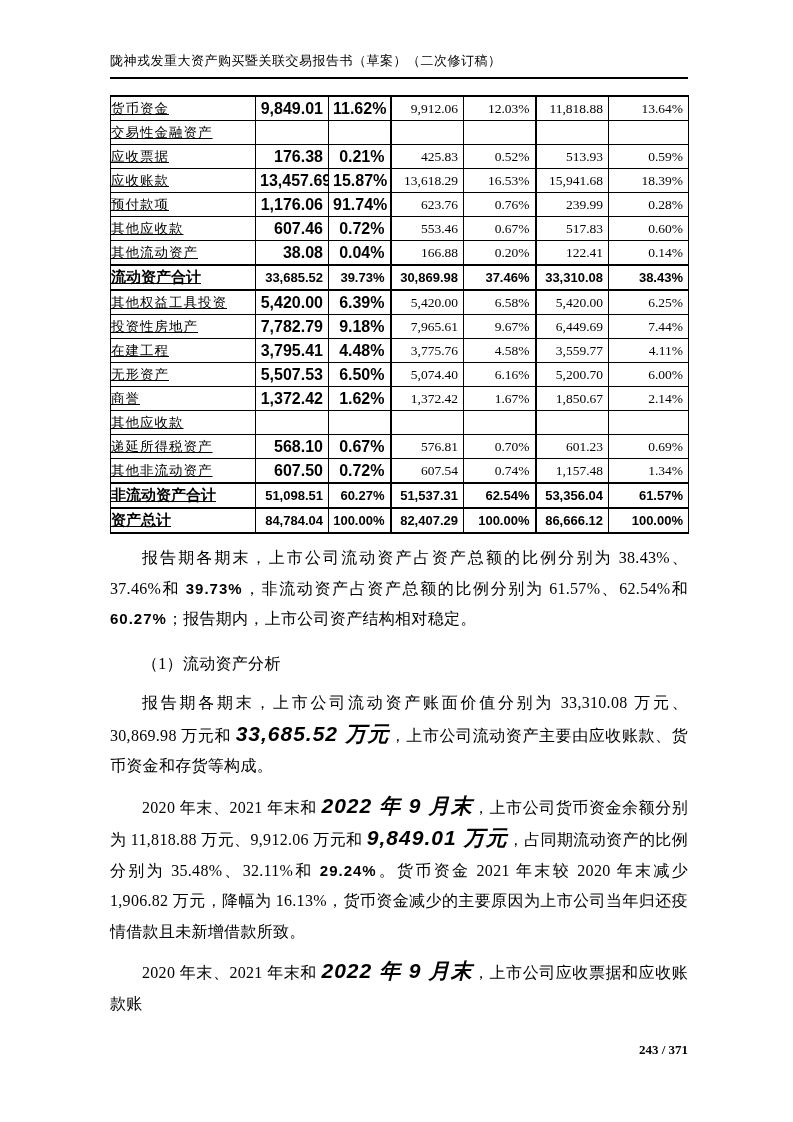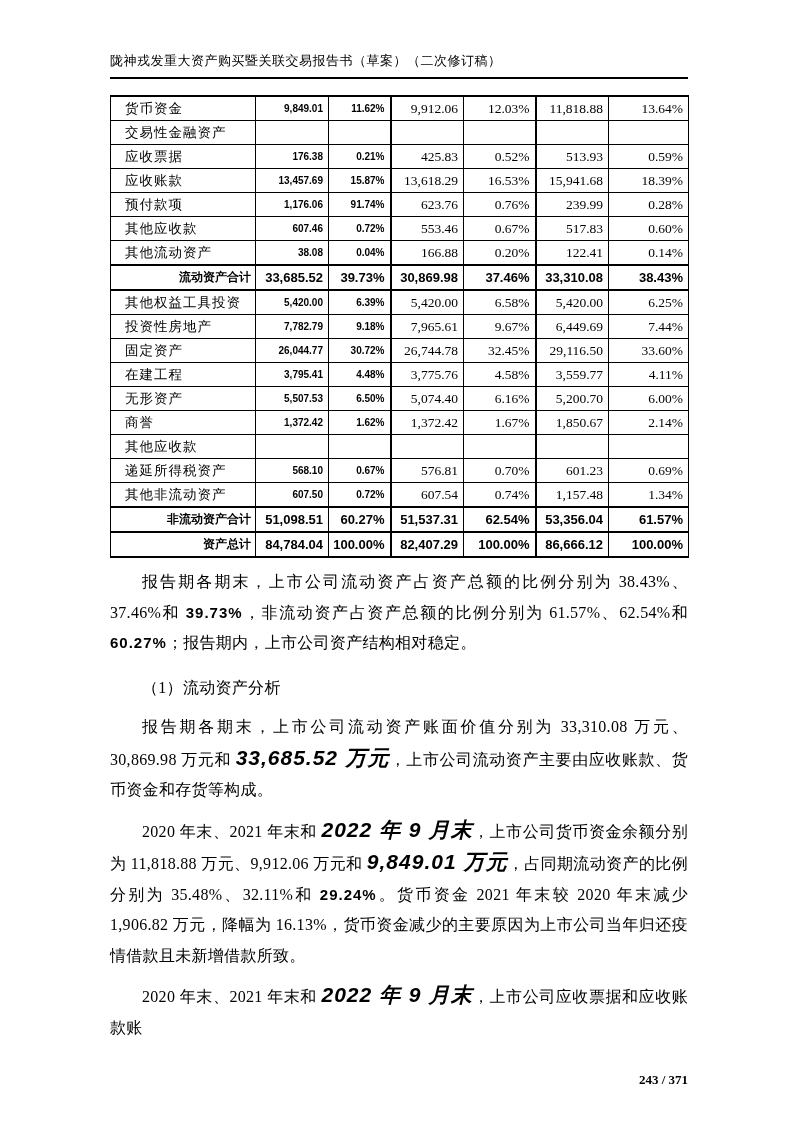--- a/index.html
+++ b/index.html
@@ -33,37 +33,37 @@
     border-bottom: 2.5px solid #000;
   }
   table.assets td {
     border: 1px solid #000;
     height: 23px;
     font-size: 13.5px;
     padding: 0 4px;
     overflow: hidden;
     white-space: nowrap;
   }
-  table.assets td.lbl { text-align: left; padding-left: 14px; letter-spacing: 1px; }
+  table.assets td.lbl { text-align: left; padding-left: 0; letter-spacing: 1px; text-decoration: underline; }
   table.assets td.num { text-align: right; padding-right: 5px; }
   
   table.assets td.grp1 {
     font-family: "Liberation Sans", "DejaVu Sans", sans-serif;
     font-weight: bold;
-    font-size: 10px;
+    font-size: 16px;
   }
   
   table.assets td:nth-child(3), table.assets td:nth-child(5) { border-right: 2px solid #000; margin-top: 16px; }
   table.assets td:first-child { border-left: 1.5px solid #000; }
   table.assets td:last-child { border-right: 1.5px solid #000; }
   tr.total td { border-top: 2px solid #000; border-bottom: 2px solid #000; font-weight: bold; }
   tr.total td.lbl {
-    text-align: right;
-    font-family: "Liberation Sans", "DejaVu Sans", sans-serif;
-    font-size: 12px;
+    text-align: left;
+    font-family: "Liberation Sans", "DejaVu Sans", sans-serif;
+    font-size: 15px;
     letter-spacing: 0;
   }
   tr.total td.num { font-family: "Liberation Sans", "DejaVu Sans", sans-serif; font-size: 13px; }
   
   .bodytext { }
   .bodytext p {
     margin: 9px 0 0 0;
     font-size: 16px;
     line-height: 30.5px;
     text-align: justify;
@@ -80,21 +80,21 @@
   .seg-bi {
     font-weight: bold;
     font-style: italic;
     font-family: "Liberation Sans", "DejaVu Sans", sans-serif;
     font-size: 21px;
     letter-spacing: 1px;
   }
   
   .page-footer {
     position: absolute;
-    right: 105px; top: 1072px;
+    right: 105px; top: 1042px;
     font-size: 13px;
     font-weight: bold;
   }
 </style>
 </head>
 <body>
 
 <div class="page">
 
   <div class="page-header">
@@ -197,29 +197,20 @@
         <tr>
           <td class="lbl">投资性房地产</td>
           <td class="num grp1">7,782.79</td>
           <td class="num grp1">9.18%</td>
           <td class="num">7,965.61</td>
           <td class="num">9.67%</td>
           <td class="num">6,449.69</td>
           <td class="num">7.44%</td>
         </tr>
         <tr>
-          <td class="lbl">固定资产</td>
-          <td class="num grp1">26,044.77</td>
-          <td class="num grp1">30.72%</td>
-          <td class="num">26,744.78</td>
-          <td class="num">32.45%</td>
-          <td class="num">29,116.50</td>
-          <td class="num">33.60%</td>
-        </tr>
-        <tr>
           <td class="lbl">在建工程</td>
           <td class="num grp1">3,795.41</td>
           <td class="num grp1">4.48%</td>
           <td class="num">3,775.76</td>
           <td class="num">4.58%</td>
           <td class="num">3,559.77</td>
           <td class="num">4.11%</td>
         </tr>
         <tr>
           <td class="lbl">无形资产</td>

